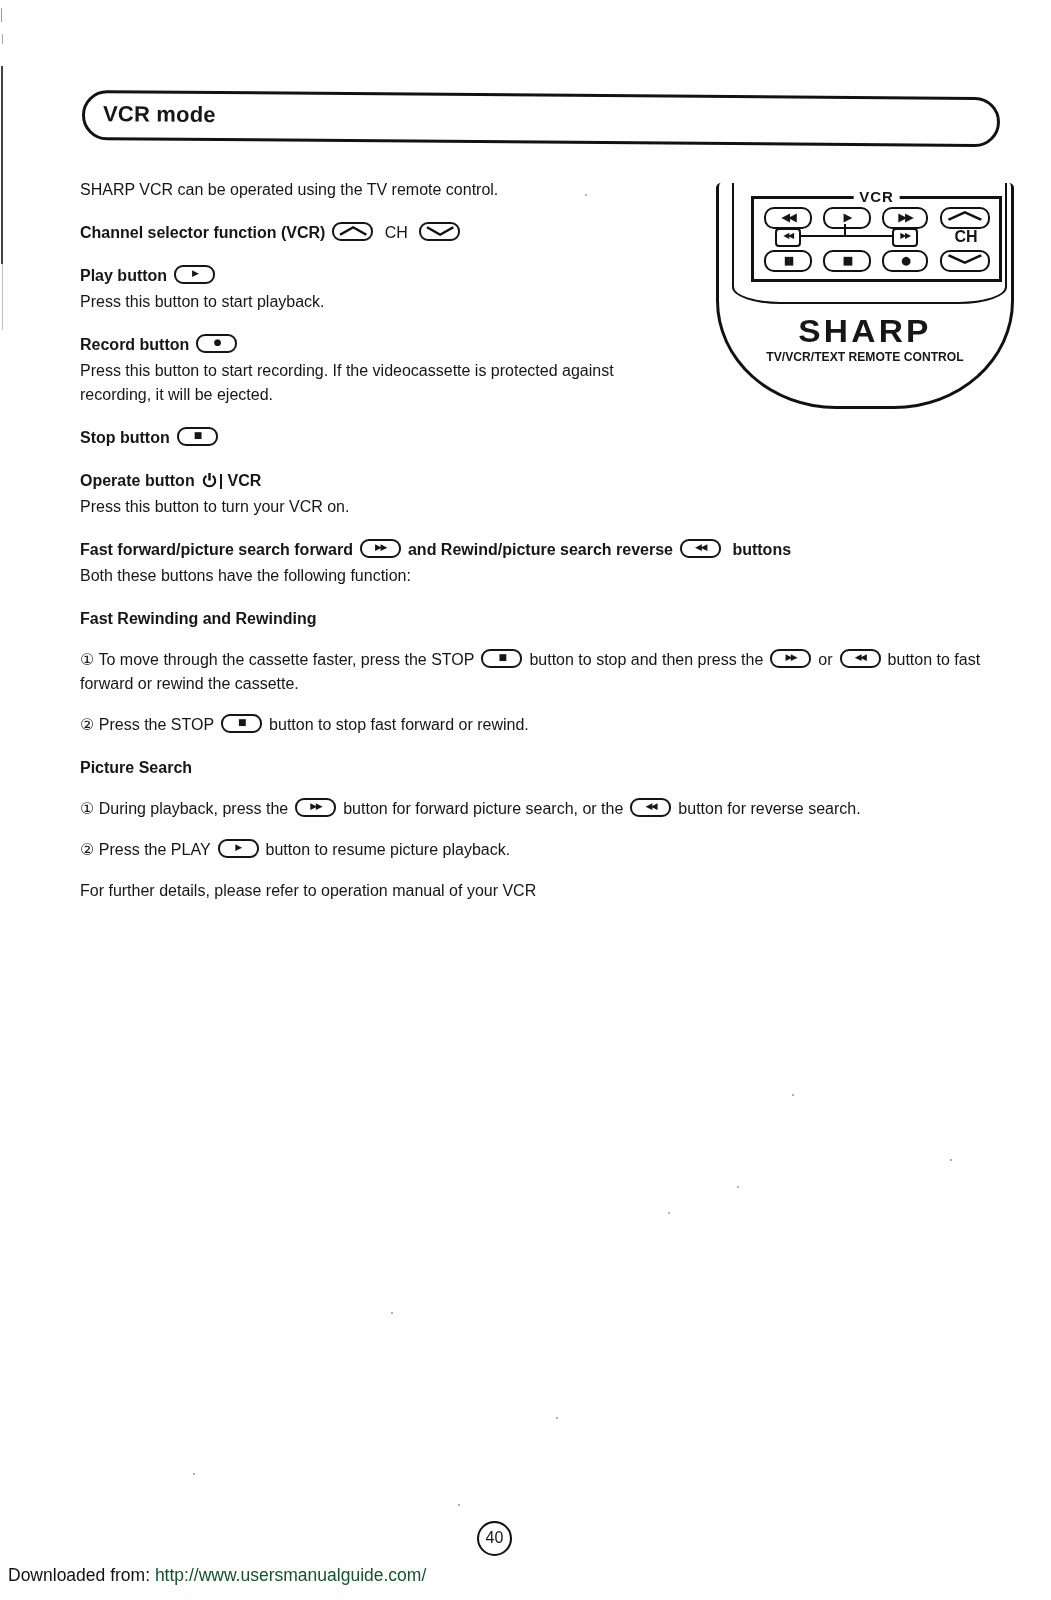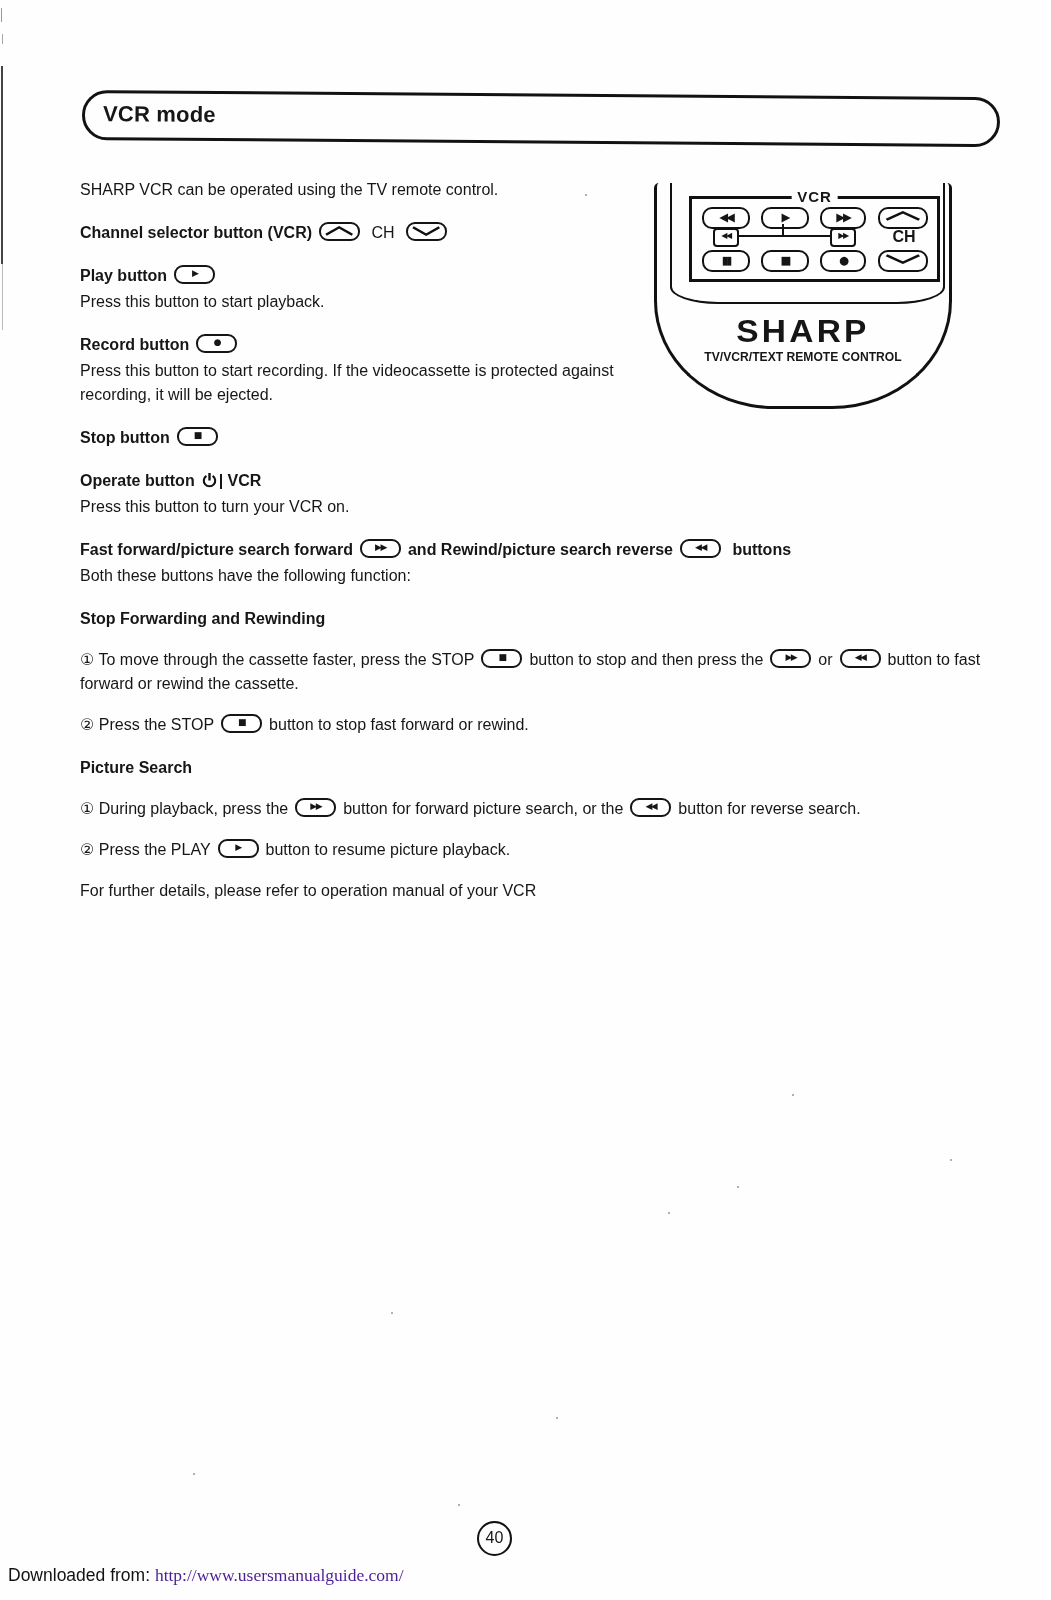--- a/index.html
+++ b/index.html
@@ -20,21 +20,21 @@
   .narrow{width:600px;}
   .normal{font-weight:400;}
   
   .ibtn{display:inline-block;vertical-align:-3px;width:37px;height:15px;
         border:2px solid #151515;border-radius:9px;text-align:center;
         margin:0 7px;background:#fff;overflow:hidden;}
   .ibtn .g{display:block;font-size:9px;line-height:13px;letter-spacing:-1.5px;
         font-family:"DejaVu Sans",sans-serif;}
   .ipow{display:inline-block;vertical-align:-3px;margin:0 2px 0 7px;}
   
-  #remote{position:absolute;left:654px;top:183px;width:298px;height:226px;}
+  #remote{position:absolute;left:716px;top:183px;width:298px;height:226px;}
   .shell-outer{position:absolute;left:0;top:0;right:0;bottom:0;border:3.5px solid #111;
         border-top:none;border-radius:5px 5px 120px 120px / 5px 5px 108px 108px;}
   .shell-inner{position:absolute;left:16px;right:7px;top:0;height:119px;
         border:2px solid #111;border-top:none;
         border-radius:0 0 48px 48px / 0 0 17px 17px;}
   .panel{position:absolute;left:35px;top:13px;width:245px;height:80px;border:3px solid #111;}
   .panel-label{position:absolute;top:-11px;left:50%;transform:translateX(-50%);
         background:#fefefe;padding:0 6px;font-weight:700;font-size:15px;letter-spacing:1px;}
   .rbtn{position:absolute;height:18px;border:2.5px solid #111;border-radius:10px;
         text-align:center;background:#fff;overflow:hidden;}
@@ -50,21 +50,21 @@
         font-weight:700;font-size:16px;}
   .brand{position:absolute;top:131px;left:0;right:0;text-align:center;font-weight:700;
         font-size:31px;letter-spacing:3px;transform:scaleX(1.08);}
   .caption{position:absolute;top:167px;left:0;right:0;text-align:center;font-weight:700;
         font-size:12.5px;letter-spacing:0px;transform:scaleX(0.97);}
   
   .page-badge{position:absolute;left:477px;top:1521px;width:31px;height:31px;
         border:2px solid #111;border-radius:50%;text-align:center;line-height:30px;
         font-size:16px;}
   .footer{position:absolute;left:8px;top:1565px;font-size:17.5px;color:#111;}
-  .footer a{color:#4c1d95;text-decoration:none;font-family:Liberation Serif, serif;}
+  .footer a{color:#14532d;text-decoration:none;}
   
   .art{position:absolute;background:#222;}
   .speck{position:absolute;width:2px;height:2px;background:#444;opacity:.55;border-radius:50%;}
 </style>
 </head>
 <body>
 
 <div id="page">
 
   <div class="art" style="left:1px;top:8px;width:1px;height:14px;opacity:.45"></div>
@@ -80,38 +80,38 @@
   <div class="speck" style="left:556px;top:1417px"></div>
   <div class="speck" style="left:193px;top:1473px"></div>
   <div class="speck" style="left:458px;top:1504px"></div>
 
   <div class="title-pill">
     <span>VCR mode</span>
   </div>
 
   <div id="content">
       <div class="block para narrow"><span>SHARP VCR can be operated using the TV remote control.</span></div>
-      <div class="block heading narrow"><span>Channel selector button (VCR)</span><span class="ibtn"><svg viewBox="0 0 30 11" preserveAspectRatio="none" style="display:block;width:82%;height:10px;margin:2px auto 0;">
+      <div class="block heading narrow"><span>Channel selector function (VCR)</span><span class="ibtn"><svg viewBox="0 0 30 11" preserveAspectRatio="none" style="display:block;width:82%;height:10px;margin:2px auto 0;">
             <polyline points="2,9.5 15,1.5 28,9.5" fill="none" stroke="#111" stroke-width="2.6"></polyline>
           </svg></span><span class="normal"> CH </span><span class="ibtn"><svg viewBox="0 0 30 11" preserveAspectRatio="none" style="display:block;width:82%;height:10px;margin:2px auto 0;">
             <polyline points="2,1.5 15,9.5 28,1.5" fill="none" stroke="#111" stroke-width="2.6"></polyline>
           </svg></span></div>
       <div class="block heading narrow"><span>Play button</span><span class="ibtn"><span class="g">▶</span></span></div>
       <div class="block para narrow"><span>Press this button to start playback.</span></div>
       <div class="block heading narrow"><span>Record button</span><span class="ibtn"><span class="g">●</span></span></div>
       <div class="block para narrow"><span>Press this button to start recording. If the videocassette is protected against recording, it will be ejected.</span></div>
       <div class="block heading narrow"><span>Stop button</span><span class="ibtn"><span class="g">■</span></span></div>
       <div class="block heading narrow"><span>Operate button</span><span class="ipow"><svg width="15" height="17" viewBox="0 0 15 17" style="display:block">
             <path d="M7.5 1 V8.5" stroke="#111" stroke-width="2.4" fill="none"></path>
             <path d="M4.4 3.8 A5.7 5.7 0 1 0 10.6 3.8" stroke="#111" stroke-width="2.1" fill="none"></path>
           </svg></span><span>| VCR</span></div>
       <div class="block para narrow"><span>Press this button to turn your VCR on.</span></div>
       <div class="block heading"><span>Fast forward/picture search forward</span><span class="ibtn"><span class="g">▶▶</span></span><span>and Rewind/picture search reverse</span><span class="ibtn"><span class="g">◀◀</span></span><span> buttons</span></div>
       <div class="block para"><span>Both these buttons have the following function:</span></div>
-      <div class="block heading"><span>Stop Forwarding and Rewinding</span></div>
+      <div class="block heading"><span>Fast Rewinding and Rewinding</span></div>
       <div class="block para sp"><span>① To move through the cassette faster, press the STOP</span><span class="ibtn"><span class="g">■</span></span><span>button to stop and then press the</span><span class="ibtn"><span class="g">▶▶</span></span><span>or</span><span class="ibtn"><span class="g">◀◀</span></span><span>button to fast forward or rewind the cassette.</span></div>
       <div class="block para sp"><span>② Press the STOP</span><span class="ibtn"><span class="g">■</span></span><span>button to stop fast forward or rewind.</span></div>
       <div class="block heading"><span>Picture Search</span></div>
       <div class="block para sp"><span>① During playback, press the</span><span class="ibtn"><span class="g">▶▶</span></span><span>button for forward picture search, or the</span><span class="ibtn"><span class="g">◀◀</span></span><span>button for reverse search.</span></div>
       <div class="block para sp"><span>② Press the PLAY</span><span class="ibtn"><span class="g">▶</span></span><span>button to resume picture playback.</span></div>
       <div class="block para sp"><span>For further details, please refer to operation manual of your VCR</span></div>
     </div>
 
   <div id="remote">
     <div class="shell-outer"></div>

